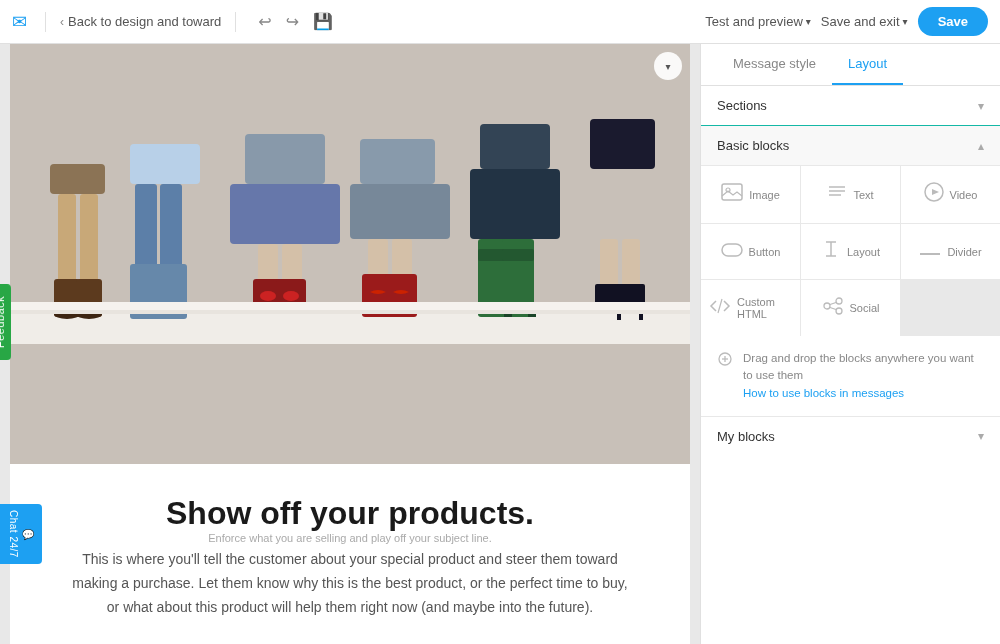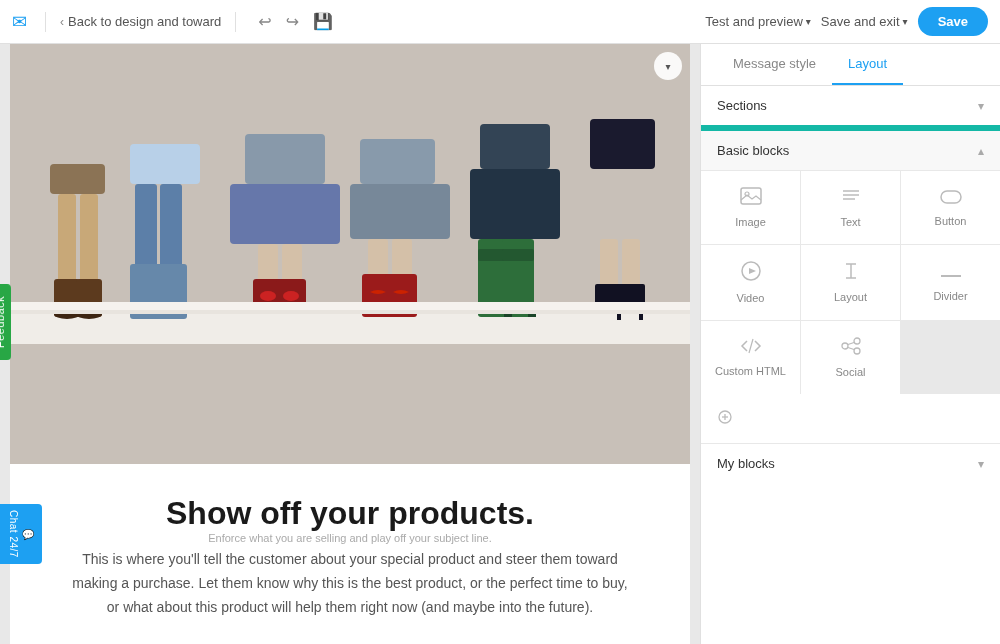--- a/index.html
+++ b/index.html
@@ -62,36 +62,36 @@
     .right-panel { width: 300px; flex-shrink: 0; background: #fff; border-left: 1px solid #e0e0e0; overflow-y: auto; display: flex; flex-direction: column; }
 
     
     .panel-tabs { display: flex; border-bottom: 1px solid #e0e0e0; padding: 0 16px; }
     .panel-tab { padding: 12px 16px; font-size: 13px; cursor: pointer; border-bottom: 2px solid transparent; color: #888; }
     .panel-tab.active { color: #1da0f2; border-bottom-color: #1da0f2; font-weight: 500; }
 
     
     .panel-section-row {
       display: flex; align-items: center; justify-content: space-between;
-      padding: 12px 16px; border-bottom: 6px solid #14b8a6; cursor: pointer;
+      padding: 12px 16px; border-bottom: 1px solid #14b8a6; cursor: pointer;
     }
     .panel-section-label { font-size: 13px; color: #333; font-weight: 500; }
     .panel-section-chevron { color: #aaa; font-size: 12px; }
 
     
     .panel-blocks-header {
       display: flex; align-items: center; justify-content: space-between;
       padding: 12px 16px; background: #f8f8f8; border-bottom: 1px solid #e8e8e8; cursor: pointer;
     }
     .panel-blocks-label { font-size: 13px; color: #333; font-weight: 500; }
     .panel-blocks-chevron { color: #aaa; font-size: 12px; }
 
     .blocks-grid { display: grid; grid-template-columns: repeat(3, 1fr); gap: 1px; background: #e8e8e8; margin: 0; padding: 0; }
     .block-item {
-      background: #fff; display: flex; flex-direction: column; align-items: center;
+      background: #fff; display: flex; flex-direction: row; align-items: center;
       justify-content: center; padding: 16px 8px; cursor: pointer; gap: 6px;
     }
     .block-icon { font-size: 18px; color: #aaa; }
     .block-label { font-size: 11px; color: #888; }
 
     
     .drag-hint { padding: 14px 16px; display: flex; align-items: flex-start; gap: 10px; border-bottom: 1px solid #e8e8e8; }
     .drag-hint-icon { font-size: 16px; color: #aaa; flex-shrink: 0; margin-top: 1px; }
     .drag-hint-text { font-size: 11.5px; color: #888; line-height: 1.5; }
     .drag-hint-link { color: #1da0f2; text-decoration: none; }
@@ -272,35 +272,35 @@
               <line x1="2" y1="4" x2="18" y2="4" stroke="#bbb" stroke-width="1.5"></line>
               <line x1="2" y1="8" x2="18" y2="8" stroke="#bbb" stroke-width="1.5"></line>
               <line x1="2" y1="12" x2="14" y2="12" stroke="#bbb" stroke-width="1.5"></line>
             </svg>
         </span>
         <span class="block-label">Text</span>
       </div>
 
       <div class="block-item">
         <span class="block-icon">
-          <svg width="22" height="14" viewBox="0 0 22 14" fill="none">
-              <rect x="1" y="1" width="20" height="12" rx="6" stroke="#bbb" stroke-width="1.5" fill="none"></rect>
-            </svg>
-        </span>
-        <span class="block-label">Button</span>
-      </div>
-
-      <div class="block-item">
-        <span class="block-icon">
           <svg width="20" height="20" viewBox="0 0 20 20" fill="none">
               <circle cx="10" cy="10" r="9" stroke="#bbb" stroke-width="1.5" fill="none"></circle>
               <polygon points="8,7 15,10 8,13" fill="#bbb"></polygon>
             </svg>
         </span>
         <span class="block-label">Video</span>
+      </div>
+
+      <div class="block-item">
+        <span class="block-icon">
+          <svg width="22" height="14" viewBox="0 0 22 14" fill="none">
+              <rect x="1" y="1" width="20" height="12" rx="6" stroke="#bbb" stroke-width="1.5" fill="none"></rect>
+            </svg>
+        </span>
+        <span class="block-label">Button</span>
       </div>
 
       <div class="block-item">
         <span class="block-icon">
           <svg width="20" height="18" viewBox="0 0 20 18" fill="none">
               <line x1="10" y1="2" x2="10" y2="16" stroke="#bbb" stroke-width="1.5"></line>
               <line x1="5" y1="2" x2="15" y2="2" stroke="#bbb" stroke-width="1.5"></line>
               <line x1="5" y1="16" x2="15" y2="16" stroke="#bbb" stroke-width="1.5"></line>
             </svg>
         </span>
@@ -342,20 +342,24 @@
     </div>
 
     <div class="drag-hint">
       <span class="drag-hint-icon">
         <svg width="16" height="16" viewBox="0 0 16 16" fill="none">
             <circle cx="8" cy="8" r="6" stroke="#bbb" stroke-width="1.3" fill="none"></circle>
             <line x1="8" y1="5" x2="8" y2="11" stroke="#bbb" stroke-width="1.3"></line>
             <line x1="5" y1="8" x2="11" y2="8" stroke="#bbb" stroke-width="1.3"></line>
           </svg>
       </span>
+      <span class="drag-hint-text">
+        <span>Drag and drop the blocks anywhere you want to use them</span><br>
+        <a class="drag-hint-link" href="#">How to use blocks in messages</a>
+      </span>
     </div>
 
     <div class="my-blocks-row">
       <span class="my-blocks-label">My blocks</span>
       <span class="my-blocks-chevron">▾</span>
     </div>
 
   </div>
 </div>
 

